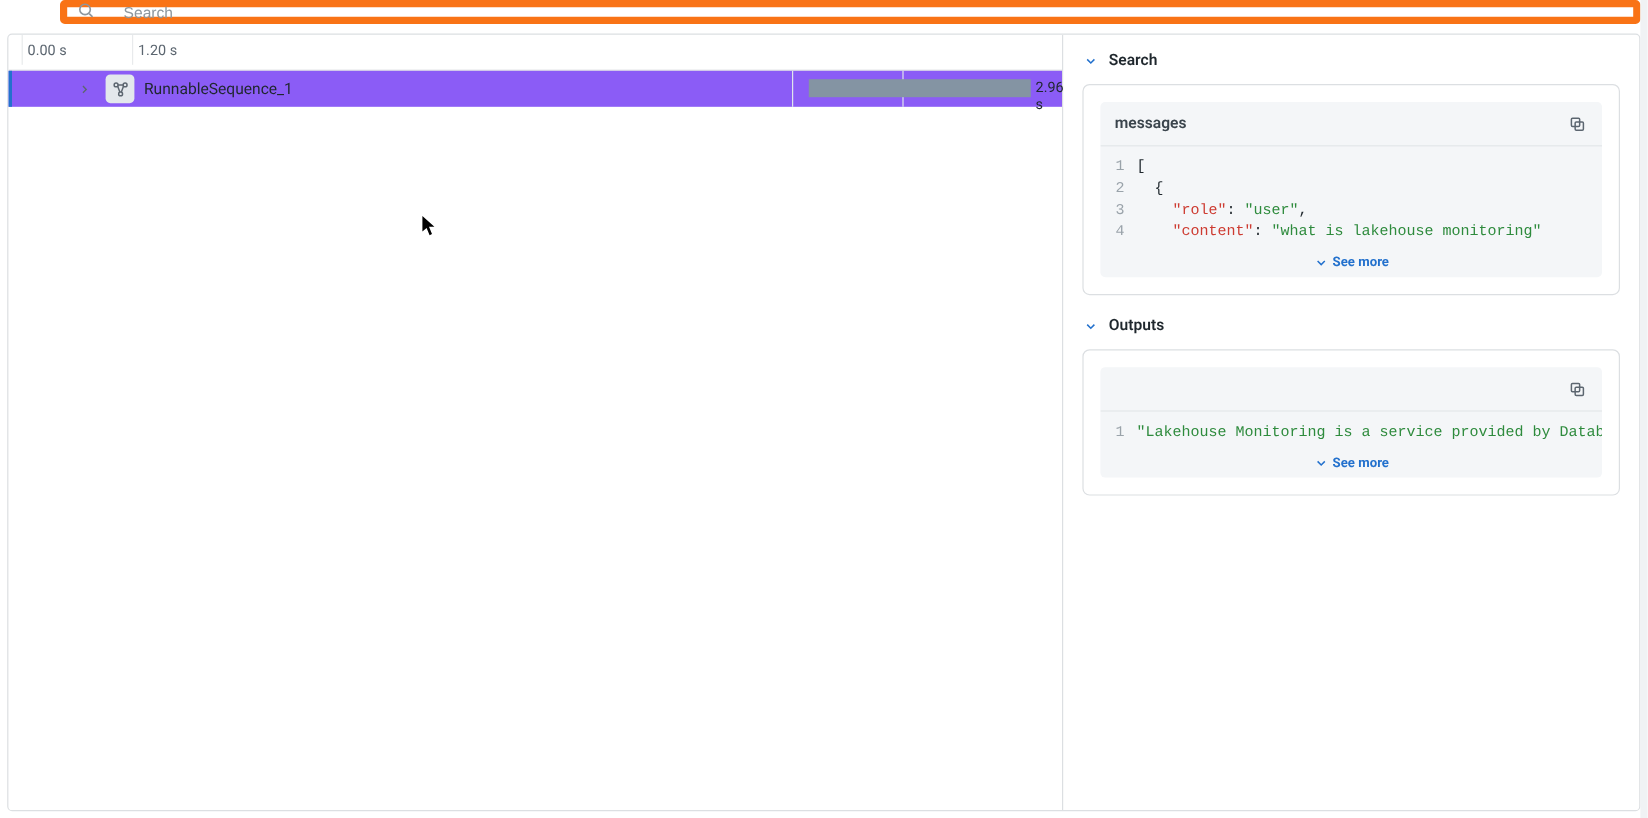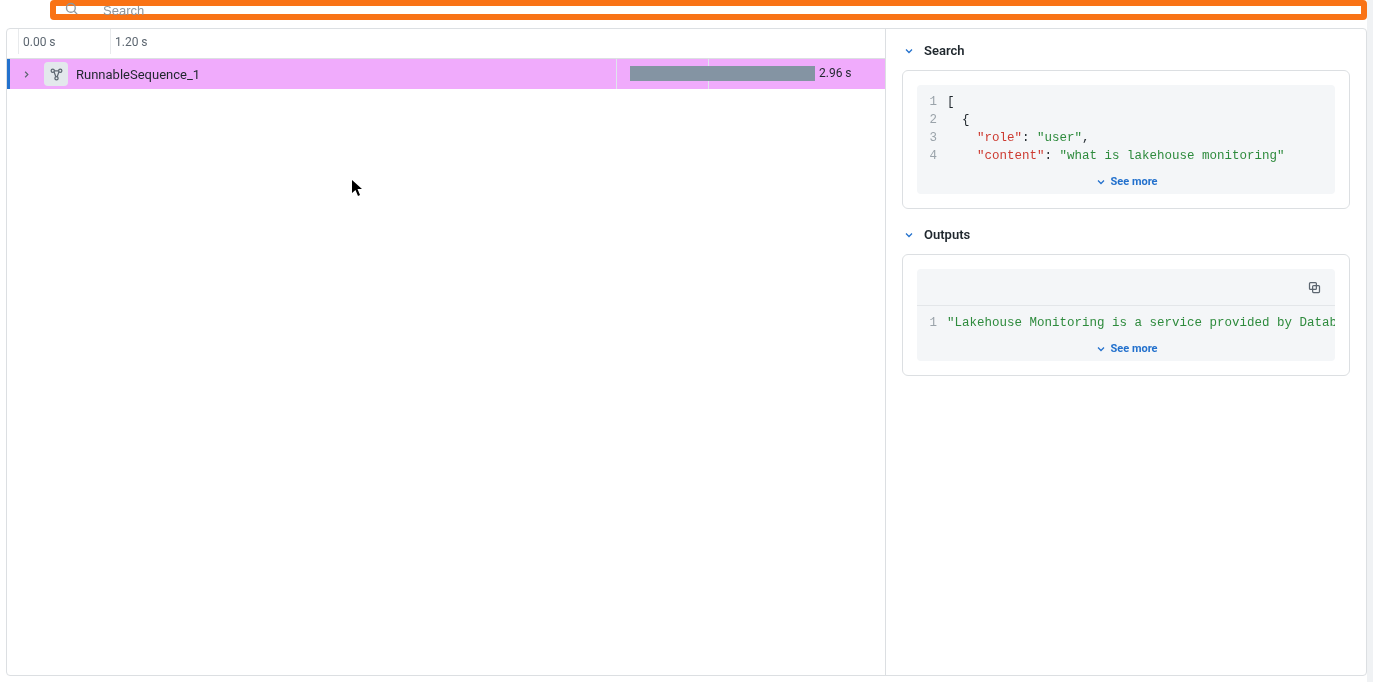--- a/index.html
+++ b/index.html
@@ -76,22 +76,23 @@
   bottom: 4px;
   border-left: 1px solid #e8eaec;
   display: flex;
   align-items: center;
   padding-left: 4px;
   font-size: 12px;
 }
 .task-row {
   display: flex;
   height: 30px;
-  background: #f0abfc;
+  background: #8b5cf6;
   border-left: 3px solid #2371cd;
+  padding-left: 44px;
 }
 .task-name-cell {
   display: flex;
   align-items: center;
   gap: 8px;
   width: 595px;
   padding-left: 6px;
 }
 .expand-btn {
   width: 20px;
@@ -288,20 +289,29 @@
         <div class="section-header">
           <span class="chevron">
             <svg width="12" height="12" viewBox="0 0 24 24" fill="none" stroke="currentColor" stroke-width="2.5">
                 <polyline points="6 9 12 15 18 9"></polyline>
               </svg>
           </span>
           <span>Search</span>
         </div>
         <div class="card">
           <div class="code-block">
+            <div class="code-head">
+              <span>messages</span>
+              <span class="copy-btn">
+                <svg width="15" height="15" viewBox="0 0 24 24" fill="none" stroke="currentColor" stroke-width="2">
+                    <rect x="9" y="9" width="11" height="11" rx="1.5"></rect>
+                    <rect x="4" y="4" width="11" height="11" rx="1.5"></rect>
+                  </svg>
+              </span>
+            </div>
             <div class="code-body" id="inputs-code">
                 <div class="code-line">
                   <span class="ln">1</span>
                   <span class="code-content"><span class="tok-punc">[</span></span>
                 </div>
                 <div class="code-line">
                   <span class="ln">2</span>
                   <span class="code-content"><span class="tok-punc">  {</span></span>
                 </div>
                 <div class="code-line">

